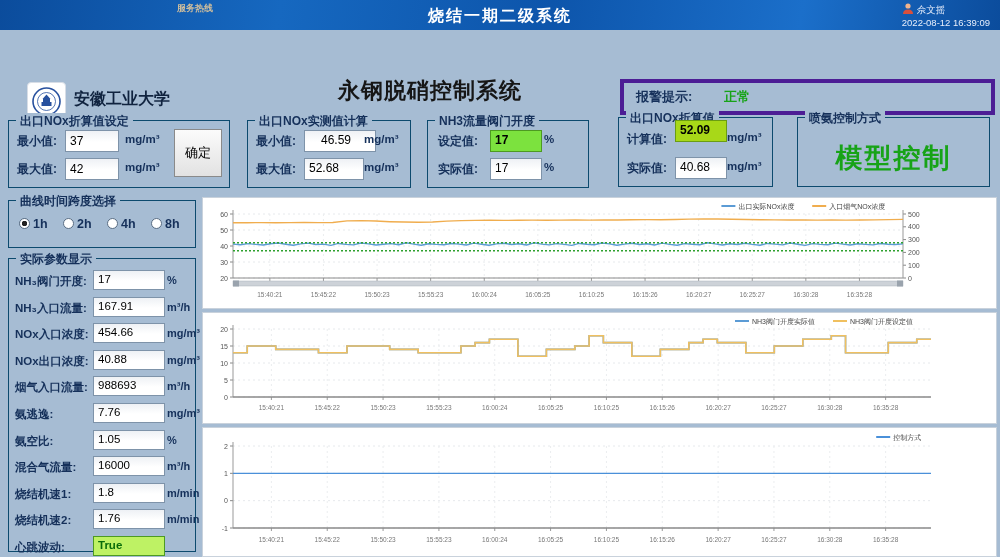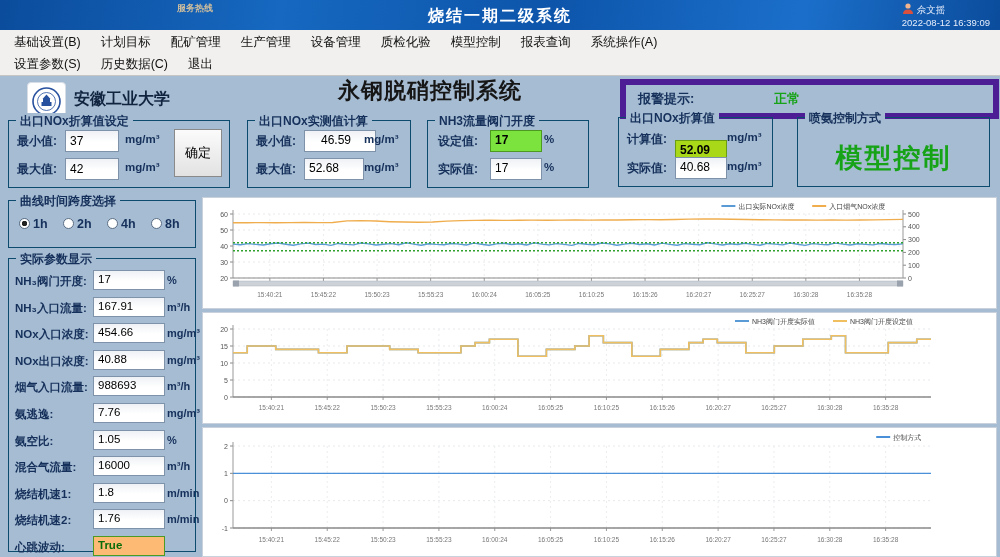--- a/index.html
+++ b/index.html
@@ -28,35 +28,35 @@
   .fld-box{position:absolute;height:18px;background:linear-gradient(#eef1f5,#ffffff 55%);border:1px solid #7e93a9;font-size:12px;color:#000;padding:1px 4px;line-height:17px;overflow:hidden;}
   .fld-box.green1{background:#a8d818;border-color:#6b9d12;font-weight:bold;}
   .fld-box.green2{background:#7ce23e;border-color:#4d9a22;font-weight:bold;}
   input.fld-box{box-sizing:content-box;width:44px;}
   .btn{position:absolute;background:linear-gradient(#fbfbfb,#e2e2e2);border:1px solid #8a8a8a;font-size:13px;color:#000;text-align:center;cursor:default;font-family:"Liberation Sans",sans-serif;}
 
   
   #logo-box{position:absolute;left:27px;top:82px;width:37px;height:37px;background:#fff;border-radius:4px;border:1px solid #d7dde6;}
   #univ-name{position:absolute;left:74px;top:89px;font-size:16px;font-weight:bold;color:#10233f;}
   #sys-title{position:absolute;left:0;width:860px;top:76px;text-align:center;font-size:22px;font-weight:bold;color:#161616;letter-spacing:1px;}
-  #alarm-box{position:absolute;left:620px;top:79px;width:367px;height:28px;border:6px solid #4c1d95;}
+  #alarm-box{position:absolute;left:620px;top:79px;width:367px;height:28px;border:4px solid #4c1d95;}
   #alarm-box .al{position:absolute;left:12px;top:5px;font-size:13px;font-weight:bold;color:#15305a;}
-  #alarm-box .st{position:absolute;left:100px;top:5px;font-size:13px;font-weight:bold;color:#17a317;margin-left:48px;}
+  #alarm-box .st{position:absolute;left:100px;top:5px;font-size:13px;font-weight:bold;color:#17a317;}
   #mode-text{position:absolute;left:0;right:0;top:22px;text-align:center;font-size:27px;font-weight:bold;color:#17a317;letter-spacing:2px;}
 
   
   .radio-opt{position:absolute;top:16px;font-size:12.5px;font-weight:bold;color:#15305a;cursor:default;}
   .radio-circle{display:inline-block;width:9px;height:9px;border-radius:50%;border:1px solid #5a6e84;background:#fff;margin-right:3px;vertical-align:-1px;}
   .radio-circle.checked{background:radial-gradient(circle at 50% 50%, #222 0 2.5px, #fff 3px);}
 
   
   .param-row{position:relative;height:26.6px;}
   .p-label{position:absolute;left:6px;top:7px;font-size:11.5px;font-weight:bold;color:#15305a;white-space:nowrap;}
   .p-box{position:absolute;left:84px;top:3px;width:62px;height:16px;background:linear-gradient(#eef1f5,#ffffff 55%);border:1px solid #7e93a9;font-size:11.5px;color:#000;padding:1px 4px;line-height:15px;}
-  .p-box.green3{background:#fdba74;border-color:#4d9a22;color:#0a6d0a;font-weight:bold;}
+  .p-box.green3{background:#bef264;border-color:#4d9a22;color:#0a6d0a;font-weight:bold;}
   .p-unit{position:absolute;left:158px;top:7px;font-size:11px;font-weight:bold;color:#15305a;white-space:nowrap;}
 
   
   .chartpanel{position:absolute;left:202px;width:793px;background:#ffffff;border:1px solid #c9d2dc;}
   .chartpanel svg{display:block;}
 </style>
 </head>
 <body>
 <div id="app">
 
@@ -69,24 +69,20 @@
       <div>
         <svg width="12" height="11" viewBox="0 0 12 11" style="vertical-align:-2px">
           <circle cx="6" cy="3" r="2.6" fill="#f2b48d"></circle>
           <path d="M1 11 Q1 6.5 6 6.5 Q11 6.5 11 11 Z" fill="#d9503c"></path>
         </svg><span class="uname">佘文摇</span>
       </div>
       <div>2022-08-12 16:39:09</div>
     </div>
   </div>
 
-  <div id="menubar">
-    <div class="menurow" id="menu-row1"><span class="menu-item">基础设置(B)</span><span class="menu-item">计划目标</span><span class="menu-item">配矿管理</span><span class="menu-item">生产管理</span><span class="menu-item">设备管理</span><span class="menu-item">质检化验</span><span class="menu-item">模型控制</span><span class="menu-item">报表查询</span><span class="menu-item">系统操作(A)</span></div>
-    <div class="menurow" id="menu-row2"><span class="menu-item">设置参数(S)</span><span class="menu-item">历史数据(C)</span><span class="menu-item">退出</span></div>
-  </div>
 
   <div id="logo-box">
     <svg width="37" height="37" viewBox="0 0 37 37">
       <circle cx="18.5" cy="18.5" r="13.5" fill="none" stroke="#27509e" stroke-width="1.6"></circle>
       <circle cx="18.5" cy="18.5" r="9" fill="none" stroke="#27509e" stroke-width="0.8"></circle>
       <path d="M13.5 23 v-4 h10 v4 Z M15 19 v-3 h7 v3 Z M18.5 11.5 l4 4.5 h-8 Z" fill="#27509e"></path>
     </svg>
   </div>
   <div id="univ-name">安徽工业大学</div>
   <div id="sys-title">永钢脱硝控制系统</div>
@@ -123,21 +119,21 @@
     <div class="fld-box green2" style="left:62px;top:9px;width:42px;">17</div>
     <span class="fld-unit" style="left:116px;top:12px;">%</span>
     <span class="fld-label" style="left:10px;top:40px;">实际值:</span>
     <div class="fld-box" style="left:62px;top:37px;width:42px;">17</div>
     <span class="fld-unit" style="left:116px;top:40px;">%</span>
   </div>
 
   <div class="groupbox" style="left:618px;top:117px;width:153px;height:68px;">
     <div class="gb-title">出口NOx折算值</div>
     <span class="fld-label" style="left:8px;top:13px;">计算值:</span>
-    <div class="fld-box green1" style="left:56px;top:22px;width:42px;">52.09</div>
+    <div class="fld-box green1" style="left:56px;top:2px;width:42px;">52.09</div>
     <span class="fld-unit" style="left:108px;top:13px;">mg/m³</span>
     <span class="fld-label" style="left:8px;top:42px;">实际值:</span>
     <div class="fld-box" style="left:56px;top:39px;width:42px;">40.68</div>
     <span class="fld-unit" style="left:108px;top:42px;">mg/m³</span>
   </div>
 
   <div class="groupbox" style="left:797px;top:117px;width:191px;height:68px;">
     <div class="gb-title">喷氨控制方式</div>
     <div id="mode-text">模型控制</div>
   </div>

